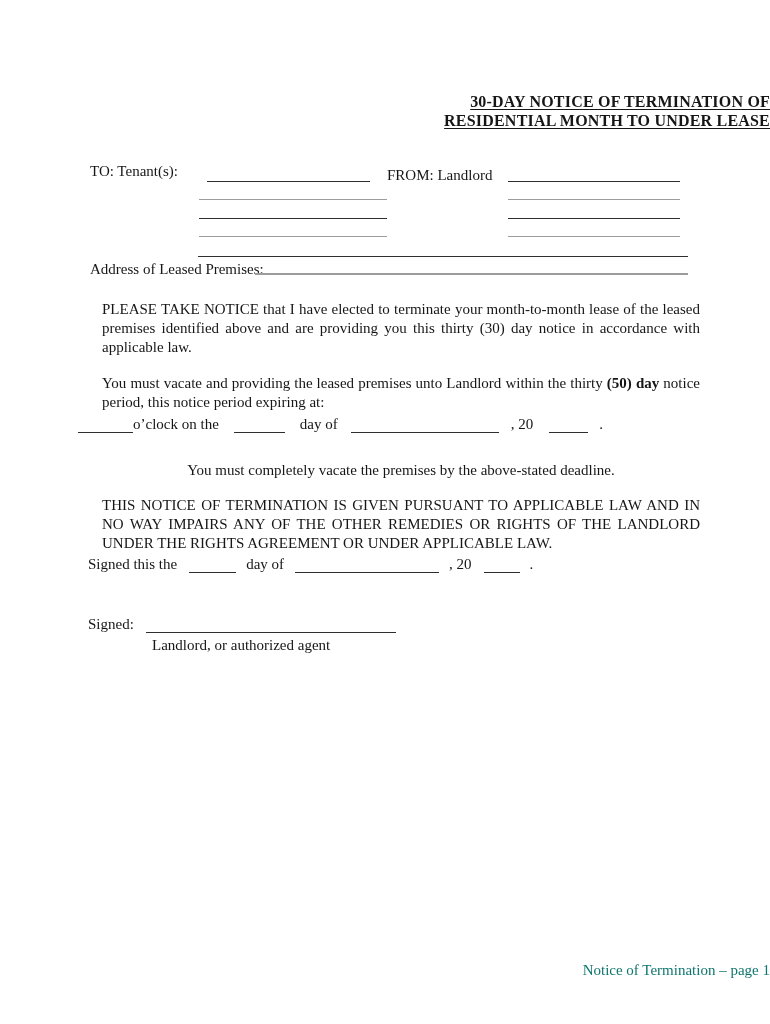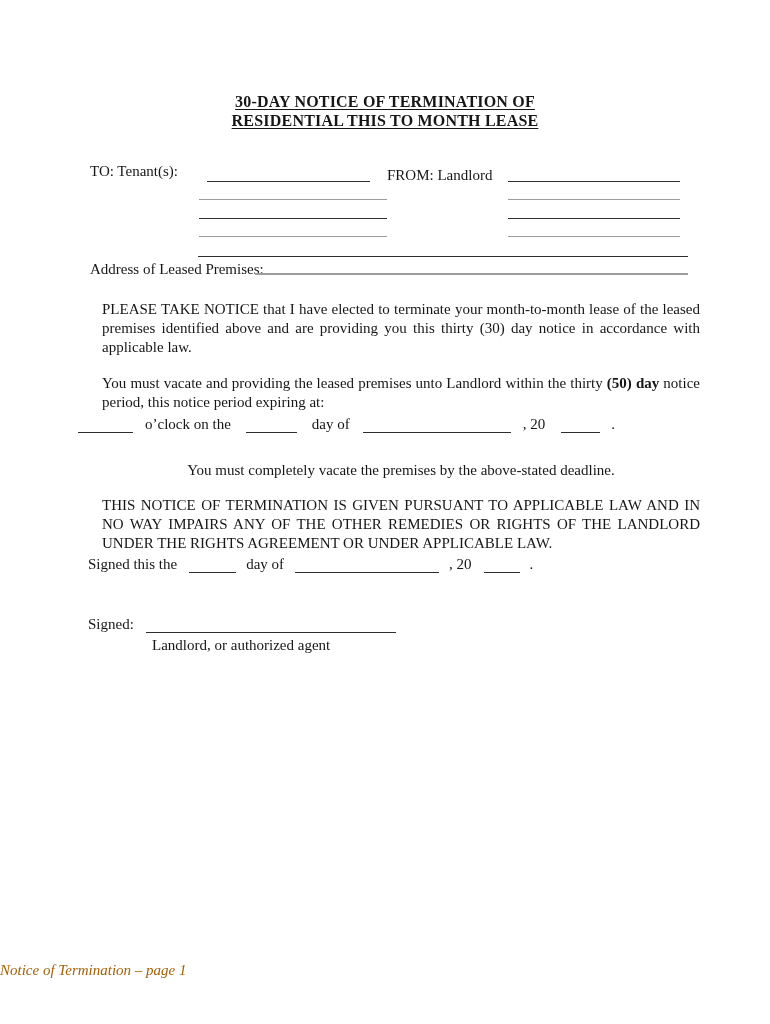--- a/index.html
+++ b/index.html
@@ -6,21 +6,21 @@
   .page{
     position:relative;
     width:770px;height:1024px;
     background:#ffffff;
     font-family:"Liberation Serif", serif;
     color:#161616;
     overflow:hidden;
   }
   .title-block{
     position:absolute;top:92px;left:0;width:100%;
-    text-align:center;font-weight:bold;font-size:16px;line-height:19px;
+    text-align:right;font-weight:bold;font-size:16px;line-height:19px;
     letter-spacing:0.2px;
   }
   .title-line{text-decoration:underline;text-underline-offset:2px;}
   .lbl{
     position:absolute;font-size:15px;line-height:18px;white-space:nowrap;
   }
   .bl{ 
     position:absolute;height:0;border-bottom:1.6px solid #2e2e2e;
   }
   .bl.gray{border-bottom-color:#9c9c9c;}
@@ -34,31 +34,31 @@
   }
   .fillrow .blank{
     display:inline-block;height:15px;
     border-bottom:1.6px solid #2e2e2e;
   }
   .sig-caption{
     position:absolute;font-size:15px;line-height:18px;white-space:nowrap;
   }
   .footer{
     position:absolute;top:962px;left:0;width:100%;
-    text-align:left;font-size:15px;color:#a16207;font-style:italic;
+    text-align:right;font-size:15px;color:#0f766e;
   }
 </style>
 </head>
 <body>
 
 <div class="page">
 
   <div class="title-block">
     <div class="title-line">30-DAY NOTICE OF TERMINATION OF</div>
-    <div class="title-line">RESIDENTIAL THIS TO MONTH LEASE</div>
+    <div class="title-line">RESIDENTIAL MONTH TO UNDER LEASE</div>
   </div>
 
   <span class="lbl" style="left:90px;top:162px">TO: Tenant(s):</span>
   <div class="bl" style="left:207px;top:181px;width:163px"></div>
   <span class="lbl" style="left:387px;top:166px">FROM: Landlord</span>
   <div class="bl" style="left:508px;top:181px;width:172px"></div>
 
   <div class="bl gray" style="left:199px;top:199px;width:188px"></div>
   <div class="bl" style="left:199px;top:218px;width:188px"></div>
   <div class="bl gray" style="left:199px;top:236px;width:188px"></div>
@@ -71,21 +71,21 @@
 
   <span class="lbl" style="left:90px;top:260px">Address of Leased Premises:</span>
   <div class="bl gray" style="left:255px;top:273px;width:433px;border-bottom-width:2px"></div>
 
   <p class="para" style="top:288px">PLEASE TAKE NOTICE that I have elected to terminate your month-to-month lease of the leased premises identified above and are providing you this thirty (30) day notice in accordance with applicable law.</p>
 
   <p class="para" style="top:362px"><span>You must vacate and providing the leased premises unto Landlord within the thirty </span><b>(50) day</b><span> notice period, this notice period expiring at:</span></p>
 
   <div class="fillrow" style="left:78px;top:414px">
     <span class="blank" style="width:55px"></span>
-    <span style="margin-left:12px">o’clock on the</span>
+    <span style="">o’clock on the</span>
     <span class="blank" style="width:51px;margin-left:15px"></span>
     <span style="margin-left:15px">day of</span>
     <span class="blank" style="width:148px;margin-left:13px"></span>
     <span style="margin-left:12px">, 20</span>
     <span class="blank" style="width:39px;margin-left:16px"></span>
     <span style="margin-left:11px">.</span>
   </div>
 
   <p class="para" style="top:449px;text-align:center">You must completely vacate the premises by the above-stated deadline.</p>
 

